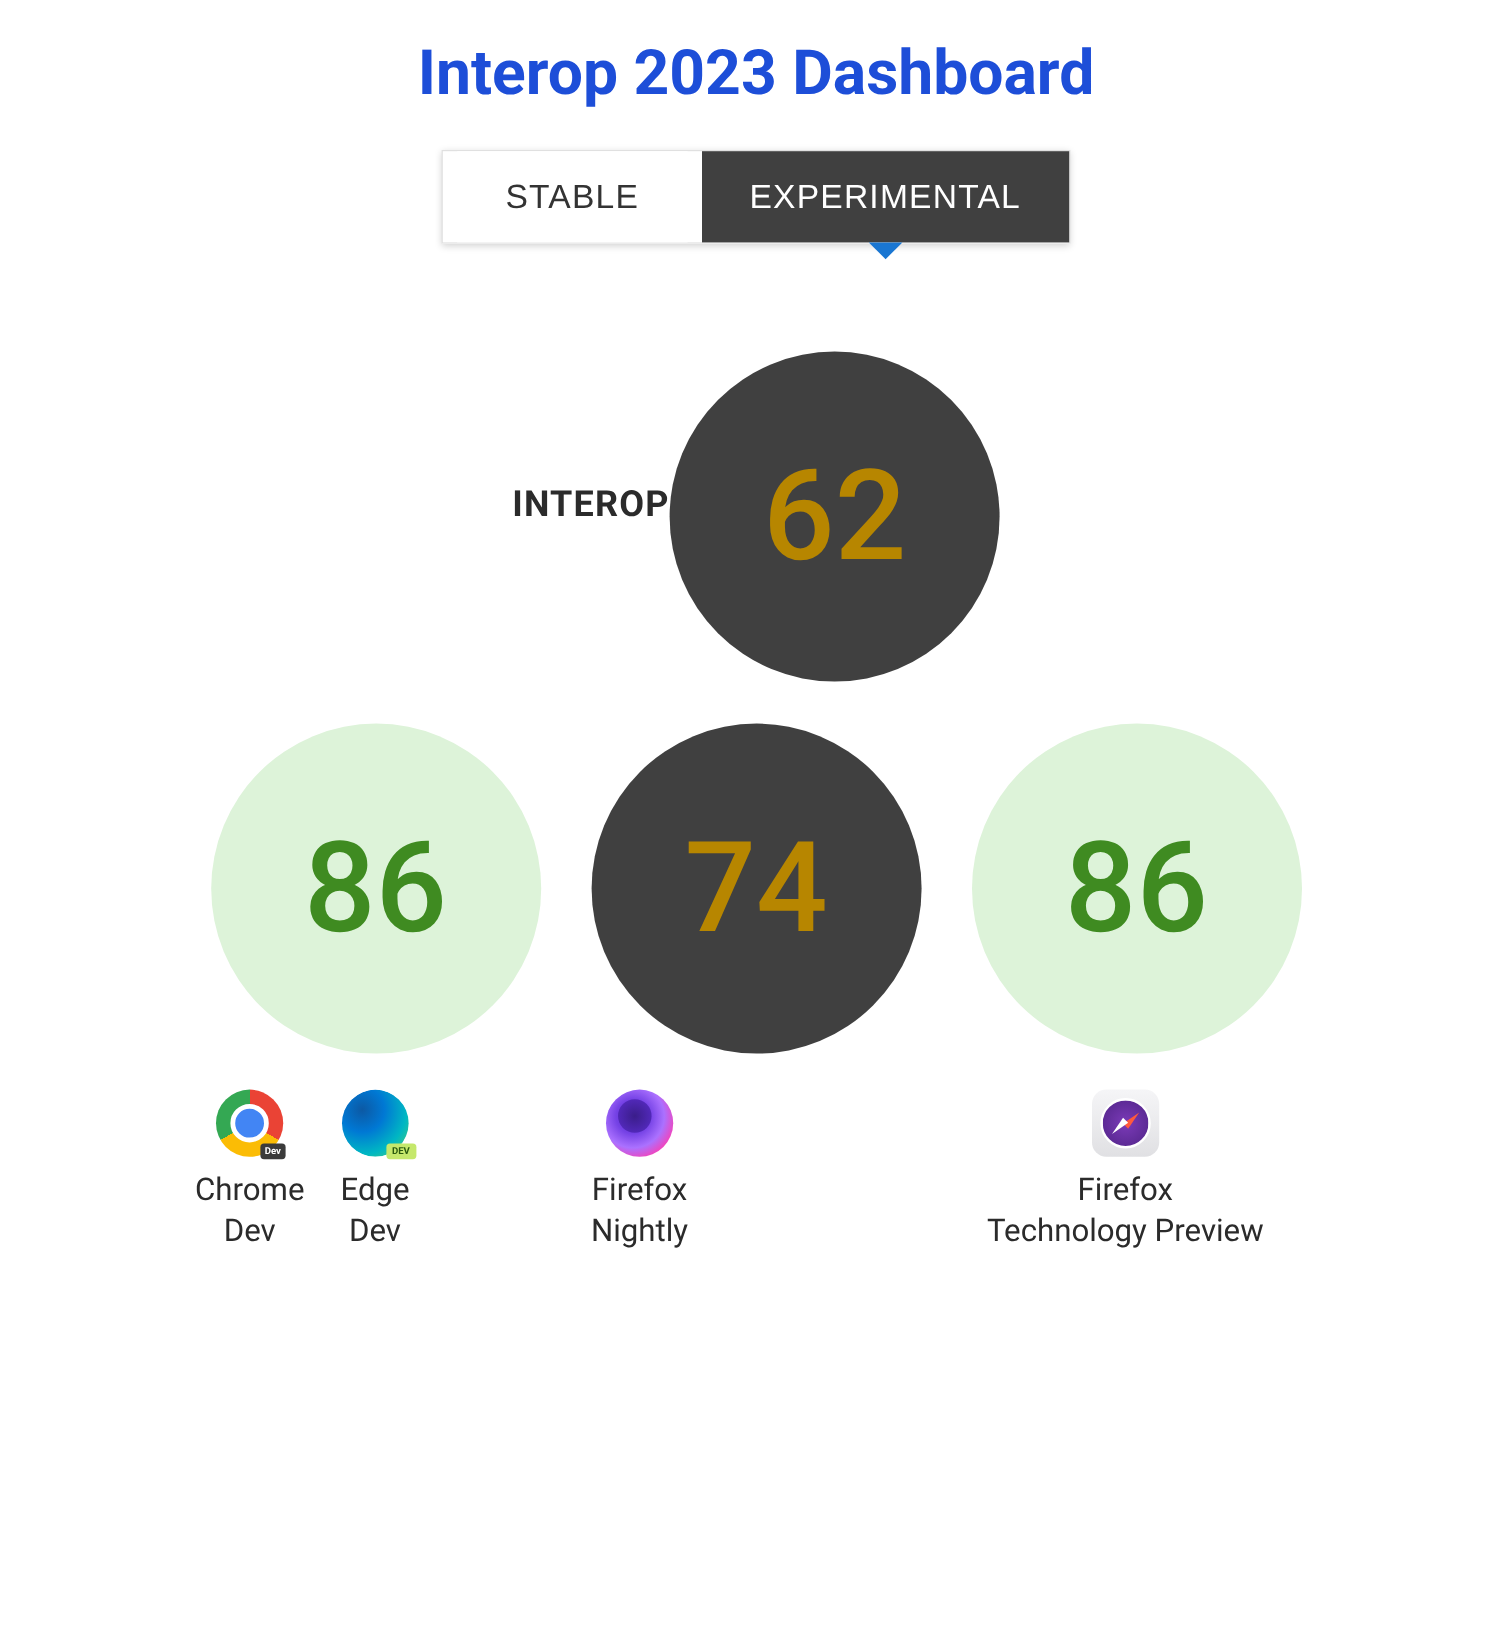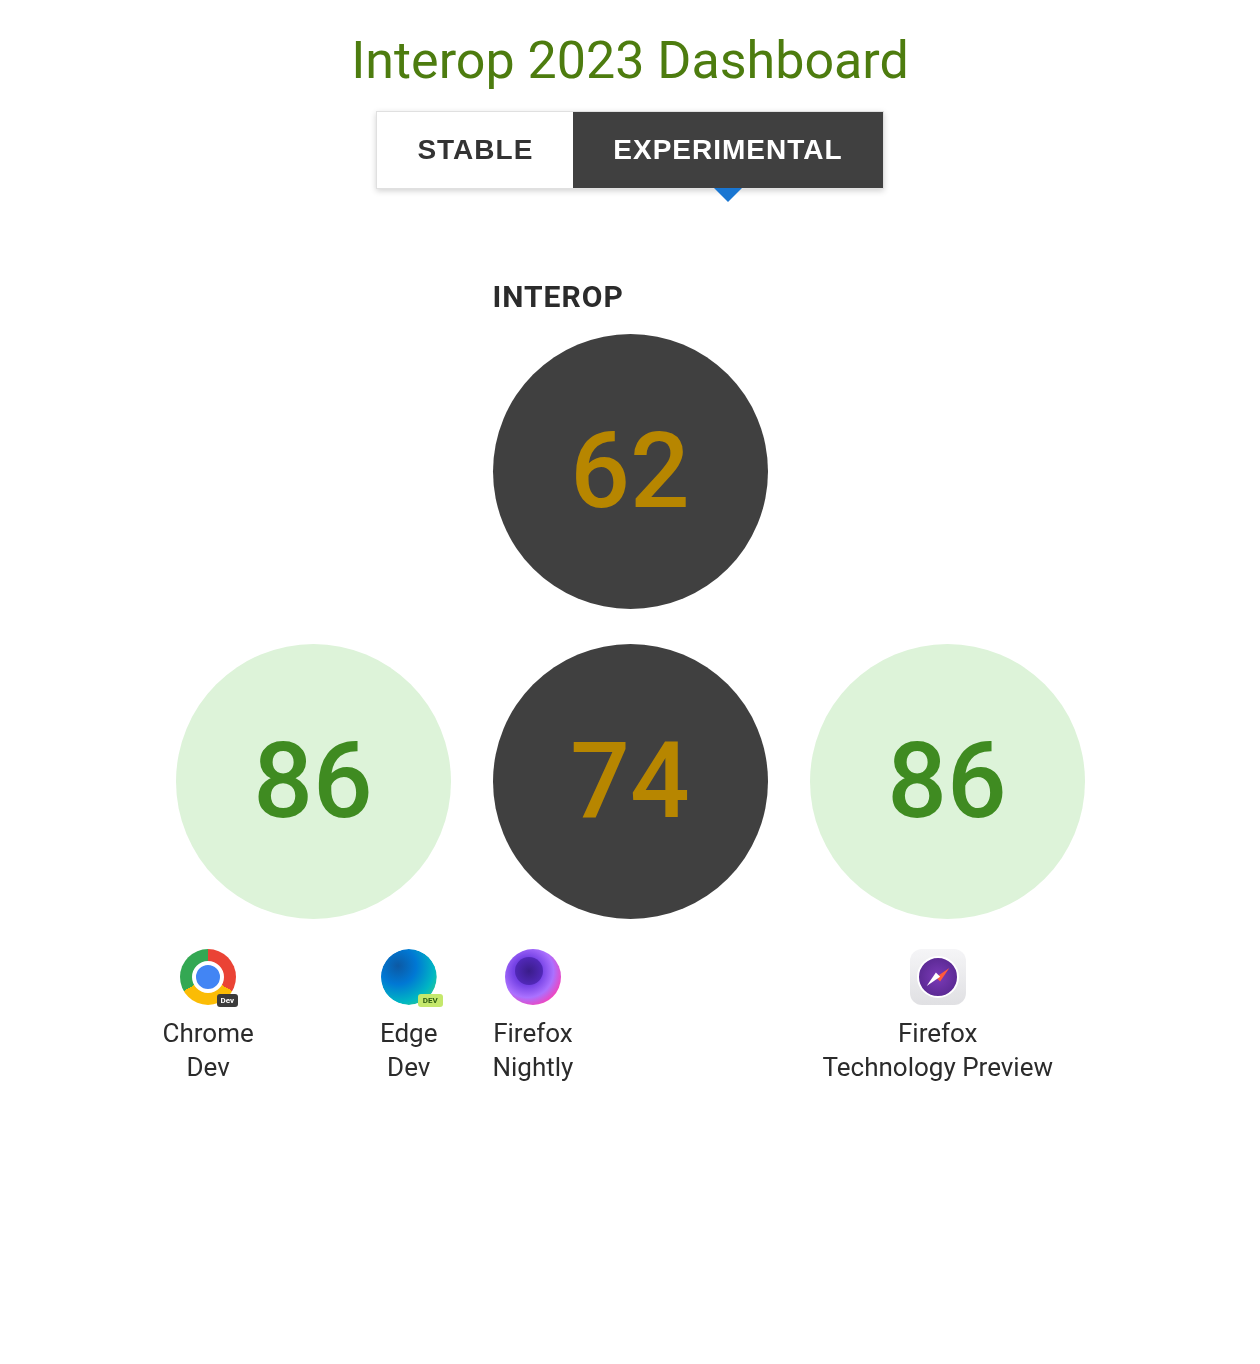--- a/index.html
+++ b/index.html
@@ -10,44 +10,45 @@
     body {
       font-family: -apple-system, BlinkMacSystemFont, "Segoe UI", Roboto, Helvetica, Arial, sans-serif;
       background: #ffffff;
       width: 1260px;
       height: 1364px;
       padding-top: 30px;
     }
     .title {
       text-align: center;
       font-size: 52px;
-      font-weight: 400;
-      color: #4d7c0f;
-      margin-bottom: 20px;
+      font-weight: 700;
+      color: #1d4ed8;
+      margin-bottom: 34px;
     }
     .tabs {
       display: flex;
       justify-content: center;
       margin-bottom: 90px;
     }
     .tab-container {
       display: flex;
       border: 1px solid #e0e0e0;
       box-shadow: 0 2px 6px rgba(0,0,0,0.18);
       position: relative;
     }
     .tab {
       padding: 22px 40px;
       font-size: 28px;
-      font-weight: 700;
+      font-weight: 400;
       letter-spacing: 1px;
       cursor: pointer;
       background: #ffffff;
       color: #333;
       border: none;
+      margin-left: 12px;
     }
     .tab.active {
       background: #404040;
       color: #ffffff;
       position: relative;
     }
     .tab.active::after {
       content: "";
       position: absolute;
       bottom: -14px;
@@ -60,21 +61,22 @@
       border-top: 14px solid #1976d2;
     }
     .top-metrics {
       display: flex;
       justify-content: center;
       gap: 50px;
       margin-bottom: 35px;
     }
     .metric-top {
       display: flex;
-      flex-direction: column;
+      flex-direction: row;
+      align-items: center;
     }
     .metric-label {
       font-size: 30px;
       font-weight: 700;
       letter-spacing: 1px;
       color: #2b2b2b;
       margin-bottom: 20px;
     }
     .circle {
       width: 275px;
@@ -105,21 +107,21 @@
       margin-bottom: 30px;
     }
     .browser-row {
       display: flex;
       justify-content: center;
       gap: 55px;
     }
     .browser-group {
       width: 275px;
       display: flex;
-      justify-content: space-between;
+      justify-content: flex-start;
       gap: 30px;
     }
     .browser {
       display: flex;
       flex-direction: column;
       align-items: center;
       text-align: center;
     }
     .browser-icon {
       width: 56px;

